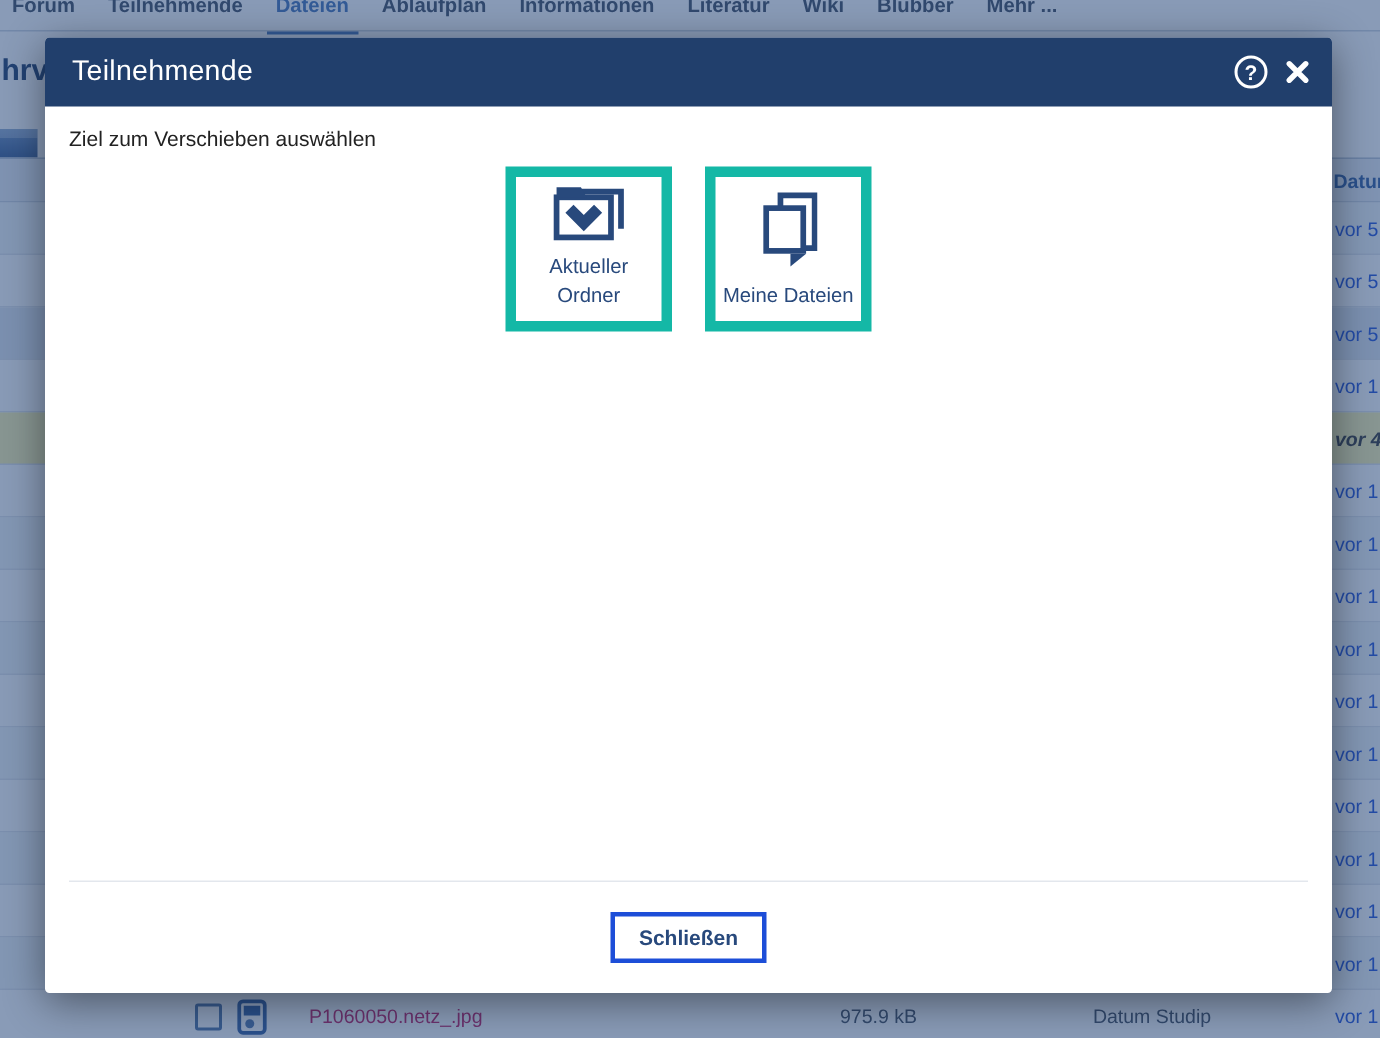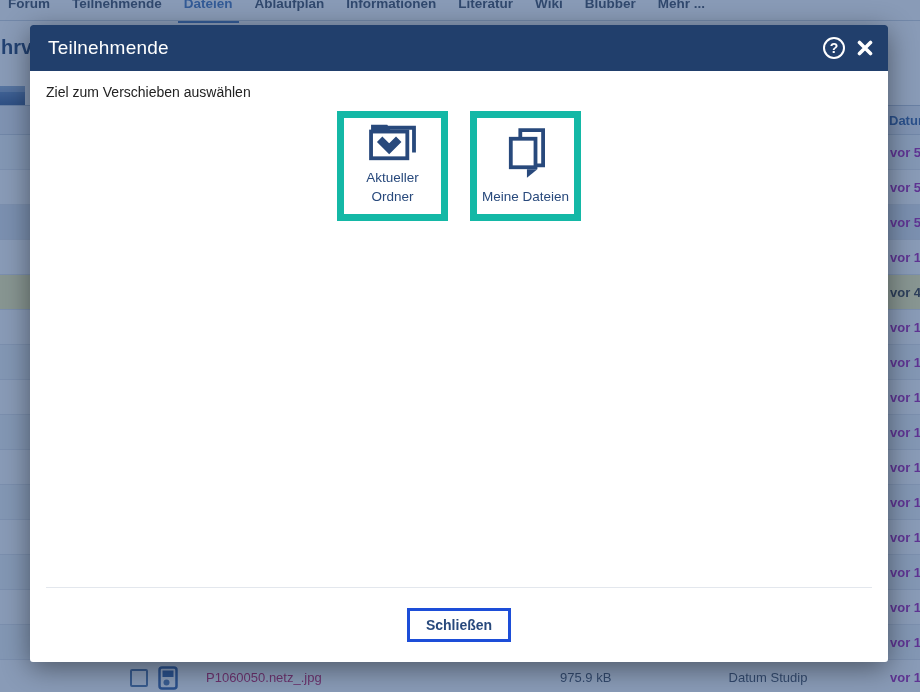--- a/index.html
+++ b/index.html
@@ -25,23 +25,23 @@
     box-shadow:inset 0 6px 0 rgba(255,255,255,.25), inset 0 -8px 0 rgba(0,0,0,.15); }
 
   .bg-table { position:absolute; top:105px; left:0; width:100%; }
   .bg-thead { height:30px; background:#e9edf3; border-top:1px solid #b9c4d4; border-bottom:1px solid #c9d2de; position:relative; box-sizing:border-box; }
   .bg-th-date { position:absolute; left:889px; top:7px; font-size:13px; font-weight:700; color:#2d5a9e; white-space:nowrap; }
 
   .bg-row { height:35px; position:relative; border-bottom:1px solid #e0e5ec; box-sizing:border-box; background:#ffffff; }
   .bg-row:nth-child(odd) { background:#f2f5f8; }
   .bg-row.folder-shade { background:#e1e7ef; }
   .bg-row.row-highlight { background:#fdf3ad; }
-  .bg-row.row-highlight .bg-date { font-weight:700; color:#333; }
-
-  .bg-date { position:absolute; left:890px; top:10px; font-size:13px; color:#a21caf; white-space:nowrap;font-weight:bold; }
+  .bg-row.row-highlight .bg-date { font-weight:700; color:#333;font-style:italic; }
+
+  .bg-date { position:absolute; left:890px; top:10px; font-size:13px; color:#1d4ed8; white-space:nowrap; }
   .bg-check { position:absolute; left:130px; top:9px; width:14px; height:14px; border:2px solid #4b6fa3; border-radius:2px; background:#fdfdfd; cursor:pointer; }
   .bg-fileicon { position:absolute; left:158px; top:6px; color:#2d5a9e; }
   .bg-name { position:absolute; left:206px; top:10px; font-size:13px; color:#be185d; white-space:nowrap; cursor:pointer; }
   .bg-size { position:absolute; left:560px; width:135px; top:10px; text-align:left; font-size:13px; color:#3e4a5c; }
   .bg-author { position:absolute; left:712px; width:112px; top:10px; text-align:center; font-size:13px; color:#3e4a5c; white-space:nowrap; }
 
   
   .overlay { position:absolute; inset:0; background:rgba(40,73,124,0.55); }
 
   

